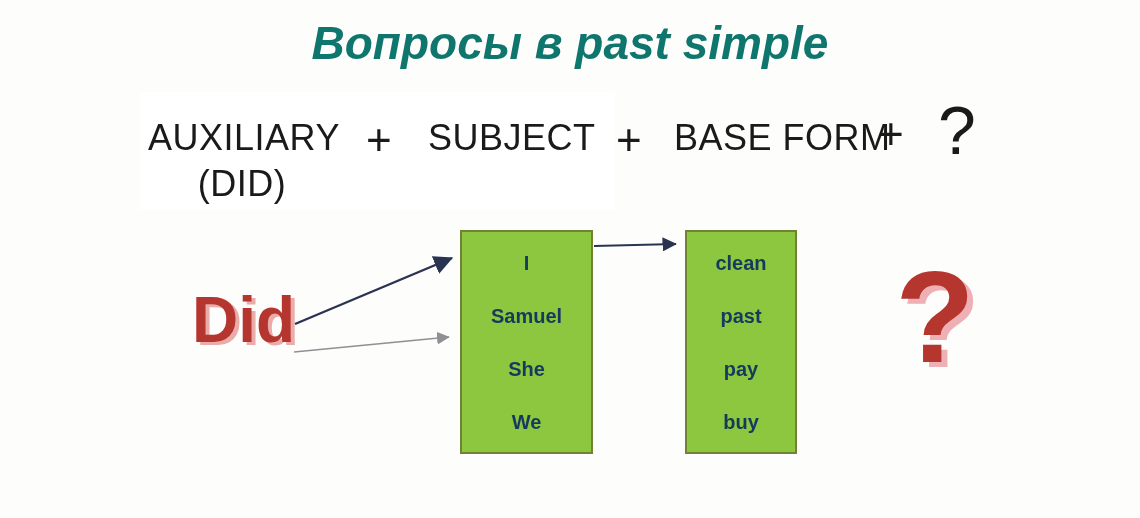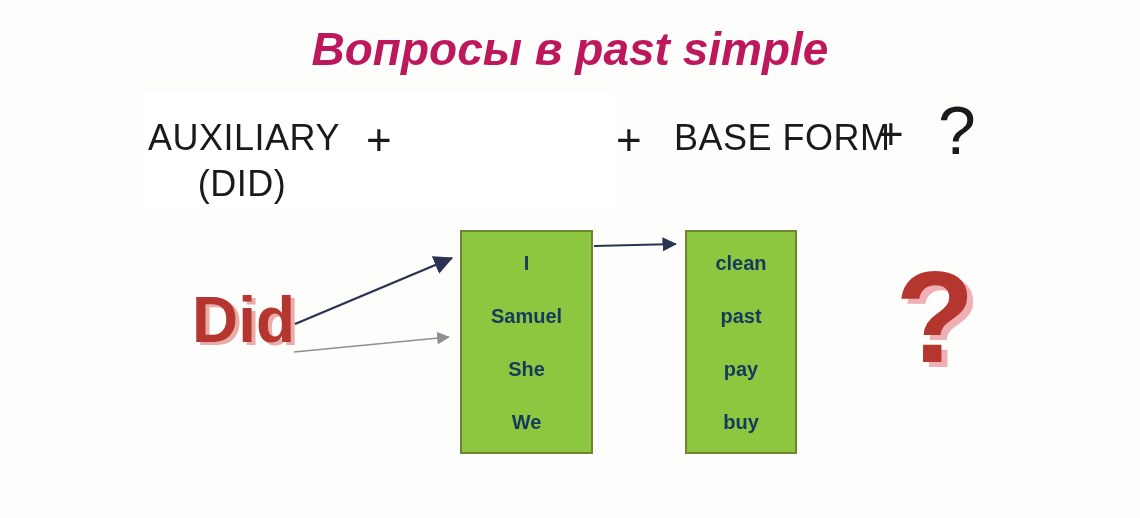--- a/index.html
+++ b/index.html
@@ -8,26 +8,26 @@
     width: 1140px;
     height: 518px;
     background: #fdfdfc;
     overflow: hidden;
     font-family: "Liberation Sans", sans-serif;
   }
   .abs { position: absolute; }
 
   
   .slide-title {
-    left: 0; top: 22px; width: 1140px;
+    left: 0; top: 16px; width: 1140px;
     text-align: center;
     font-size: 46px;
     font-weight: bold;
     font-style: italic;
-    color: #be185d;
+    color: #0f766e;
     letter-spacing: 0px;
     white-space: nowrap;
   }
 
   
   .formula-backdrop {
     left: 140px; top: 92px; width: 475px; height: 118px;
     background: #ffffff;
   }
 
@@ -100,20 +100,21 @@
 
 <div class="canvas">
 
   <div class="abs slide-title">Вопросы в past simple</div>
 
   <div class="abs formula-backdrop"></div>
 
   <div class="abs formula-part f-word f-aux">AUXILIARY</div>
   <div class="abs formula-part f-word f-didsub">(DID)</div>
   <div class="abs formula-part f-plus f-plus1">+</div>
+  <div class="abs formula-part f-word f-subj">SUBJECT</div>
   <div class="abs formula-part f-plus f-plus2">+</div>
   <div class="abs formula-part f-word f-base">BASE FORM</div>
   <div class="abs formula-part f-plus f-plus3">+</div>
   <div class="abs formula-part f-qmark">?</div>
 
   <div class="abs did-word">Did</div>
 
   <svg class="abs arrows-layer" viewBox="0 0 1140 518" xmlns="http://www.w3.org/2000/svg">
     <defs>
       <marker id="head-navy" markerWidth="9" markerHeight="8" refX="7.5" refY="4" orient="auto">

